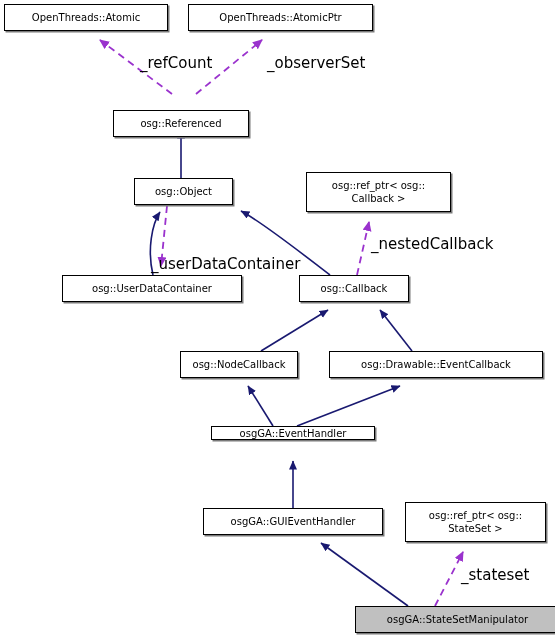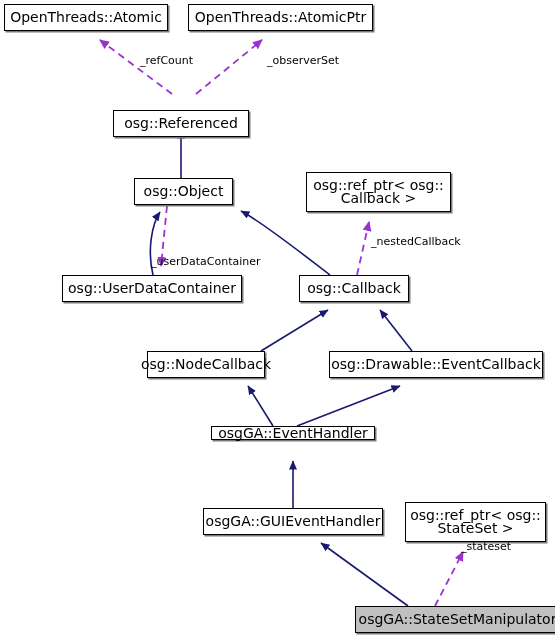--- a/index.html
+++ b/index.html
@@ -3,25 +3,25 @@
 <meta charset="utf-8">
 <style>
   html,body{margin:0;padding:0;background:#ffffff;}
   body{width:555px;height:639px;overflow:hidden;
        font-family:"DejaVu Sans","Liberation Sans",sans-serif;}
   #diagram{position:relative;width:555px;height:639px;background:#fff;}
   svg.edges{position:absolute;left:0;top:0;width:555px;height:639px;}
   .node{position:absolute;box-sizing:border-box;background:#ffffff;
         border:1px solid #000000;display:flex;align-items:center;
         justify-content:center;text-align:center;color:#000;
-        font-size:14px;line-height:13px;letter-spacing:0px;
+        font-size:10px;line-height:13px;letter-spacing:0px;
         box-shadow:1.5px 1.5px 0 0 #7a7a7a;}
   .node.highlight{background:#c0c0c0;border:1px solid #000;margin-left:24px;}
   .node span{display:block;padding:0 4px;white-space:pre-line;}
-  .edge-label{position:absolute;font-size:11px;color:#000;
+  .edge-label{position:absolute;font-size:15px;color:#000;
               background:transparent;white-space:nowrap;}
 </style>
 </head>
 <body>
 
 <div id="diagram">
   <svg class="edges" viewBox="0 0 555 639" xmlns="http://www.w3.org/2000/svg">
     <defs>
       <marker id="arrow-inherit" markerWidth="10" markerHeight="10" refX="8.5" refY="4" orient="auto" markerUnits="userSpaceOnUse">
         <path d="M0,0 L9,4 L0,8 z" fill="#191970"></path>
@@ -75,21 +75,21 @@
   <div class="node" style="left:306px;top:172px;width:145px;height:40px;">
     <span>osg::ref_ptr&lt; osg::
 Callback &gt;</span>
   </div>
   <div class="node" style="left:299px;top:275px;width:110px;height:27px;">
     <span>osg::Callback</span>
   </div>
   <div class="node" style="left:62px;top:275px;width:180px;height:27px;">
     <span>osg::UserDataContainer</span>
   </div>
-  <div class="node" style="left:147px;top:351px;width:118px;height:27px;">
+  <div class="node" style="left:180px;top:351px;width:118px;height:27px;">
     <span>osg::NodeCallback</span>
   </div>
   <div class="node" style="left:329px;top:351px;width:214px;height:27px;">
     <span>osg::Drawable::EventCallback</span>
   </div>
   <div class="node" style="left:211px;top:426px;width:164px;height:14px;">
     <span>osgGA::EventHandler</span>
   </div>
   <div class="node" style="left:203px;top:508px;width:180px;height:27px;">
     <span>osgGA::GUIEventHandler</span>
@@ -99,14 +99,14 @@
 StateSet &gt;</span>
   </div>
   <div class="node highlight" style="left:331px;top:606px;width:205px;height:27px;">
     <span>osgGA::StateSetManipulator</span>
   </div>
 
   <div class="edge-label" style="left:140px;top:54px;">_refCount</div>
   <div class="edge-label" style="left:243px;top:54px;margin-left:24px;">_observerSet</div>
   <div class="edge-label" style="left:151px;top:235px;margin-top:20px;">_userDataContainer</div>
   <div class="edge-label" style="left:371px;top:235px;">_nestedCallback</div>
-  <div class="edge-label" style="left:461px;top:540px;">_stateset</div>
+  <div class="edge-label" style="left:461px;top:566px;">_stateset</div>
 </div>
 
 </body></html>

